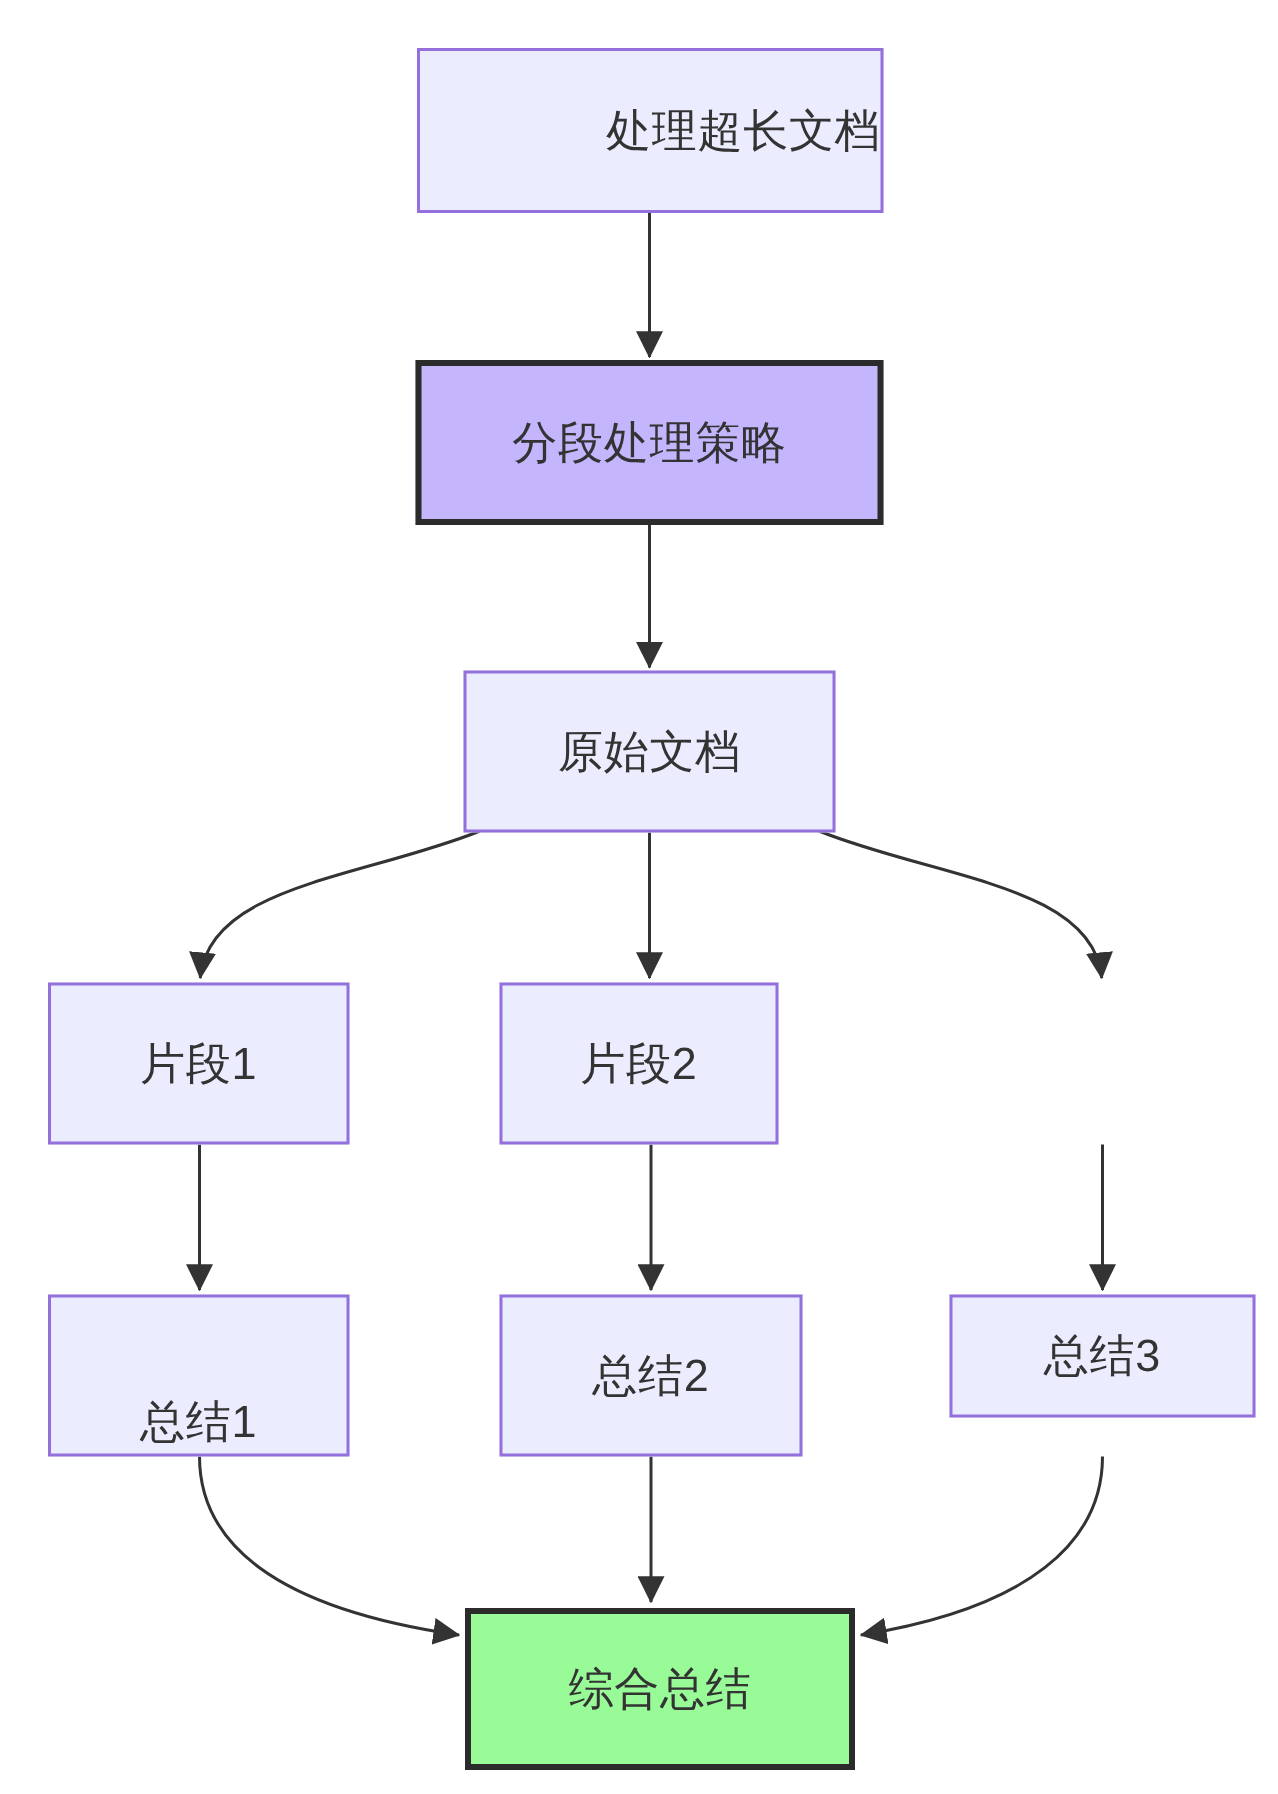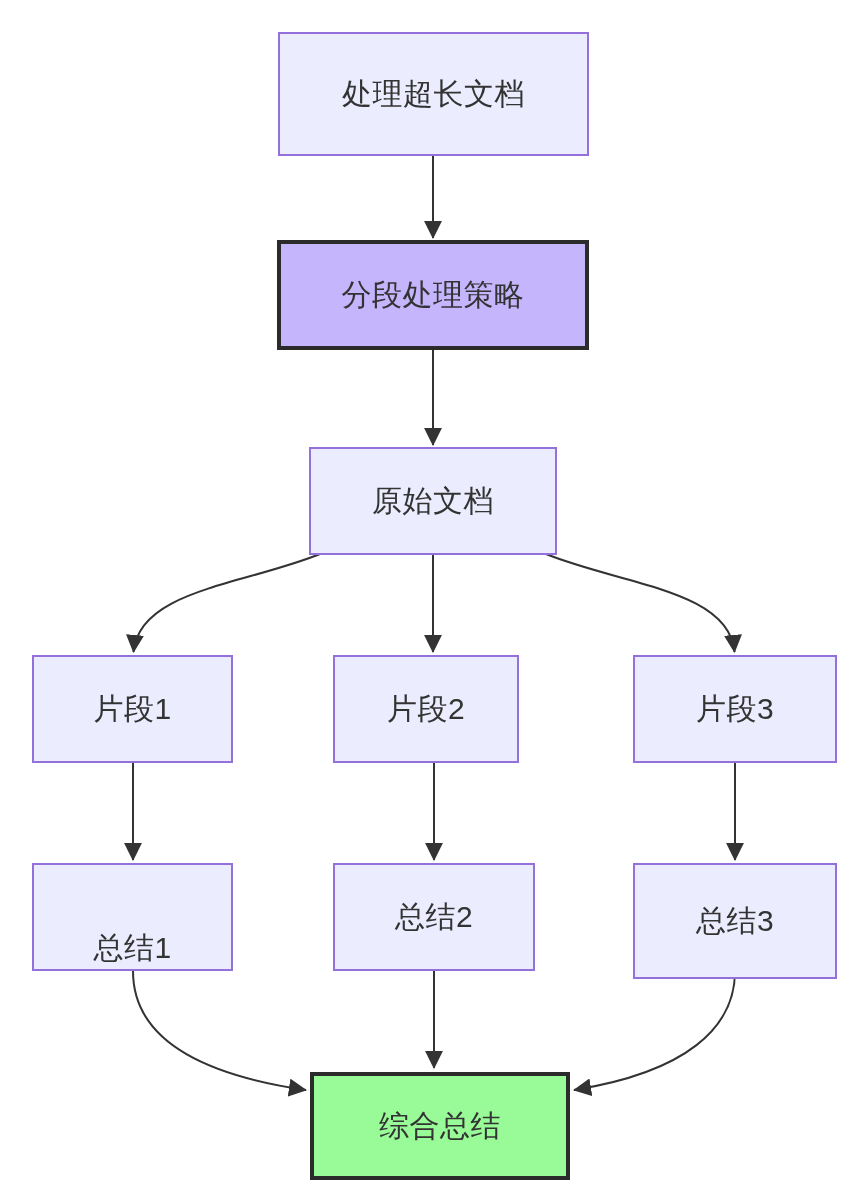--- a/index.html
+++ b/index.html
@@ -38,29 +38,29 @@
   }
   .node.emphasis {
     background: #c4b5fd;
     border: 4px solid #2B2B2B;
   }
   .node.final {
     background: #98FB98;
     border: 4px solid #2B2B2B;
   }
   
-  .n-start    { left: 278px; top: 32px;   width: 311px; height: 124px; }
+  .n-start    { left: 278px; top: 32px;   width: 311px; height: 110px; justify-content: flex-end; }
   .n-strategy { left: 277px; top: 240px;  width: 312px; height: 110px; }
   .n-doc      { left: 309px; top: 447px;  width: 248px; height: 108px; font-family: Liberation Mono, monospace; }
   .n-chunk1   { left: 32px;  top: 655px;  width: 201px; height: 108px; }
   .n-chunk2   { left: 333px; top: 655px;  width: 186px; height: 108px; }
   .n-chunk3   { left: 633px; top: 655px;  width: 204px; height: 108px; }
   .n-sum1     { left: 32px;  top: 863px;  width: 201px; height: 108px; align-items: flex-end; }
   .n-sum2     { left: 333px; top: 863px;  width: 202px; height: 108px; }
-  .n-sum3     { left: 633px; top: 863px;  width: 204px; height: 116px; }
+  .n-sum3     { left: 633px; top: 863px;  width: 204px; height: 82px; }
   .n-final    { left: 310px; top: 1072px; width: 260px; height: 108px; }
 </style>
 </head>
 <body>
 
 <div class="canvas">
 
   <svg class="edge-layer" width="852" height="1196" viewBox="0 0 852 1196" xmlns="http://www.w3.org/2000/svg">
     <defs>
       <marker id="arrow" viewBox="0 0 10 10" refX="9.5" refY="5" markerWidth="9" markerHeight="9" orient="auto-start-reverse">
@@ -95,23 +95,20 @@
   </div>
 
   <div class="node n-chunk1">
     <span>片段1</span>
   </div>
 
   <div class="node n-chunk2">
     <span>片段2</span>
   </div>
 
-  <div class="node n-chunk3">
-    <span>片段3</span>
-  </div>
 
   <div class="node n-sum1">
     <span>总结1</span>
   </div>
 
   <div class="node n-sum2">
     <span>总结2</span>
   </div>
 
   <div class="node n-sum3">

